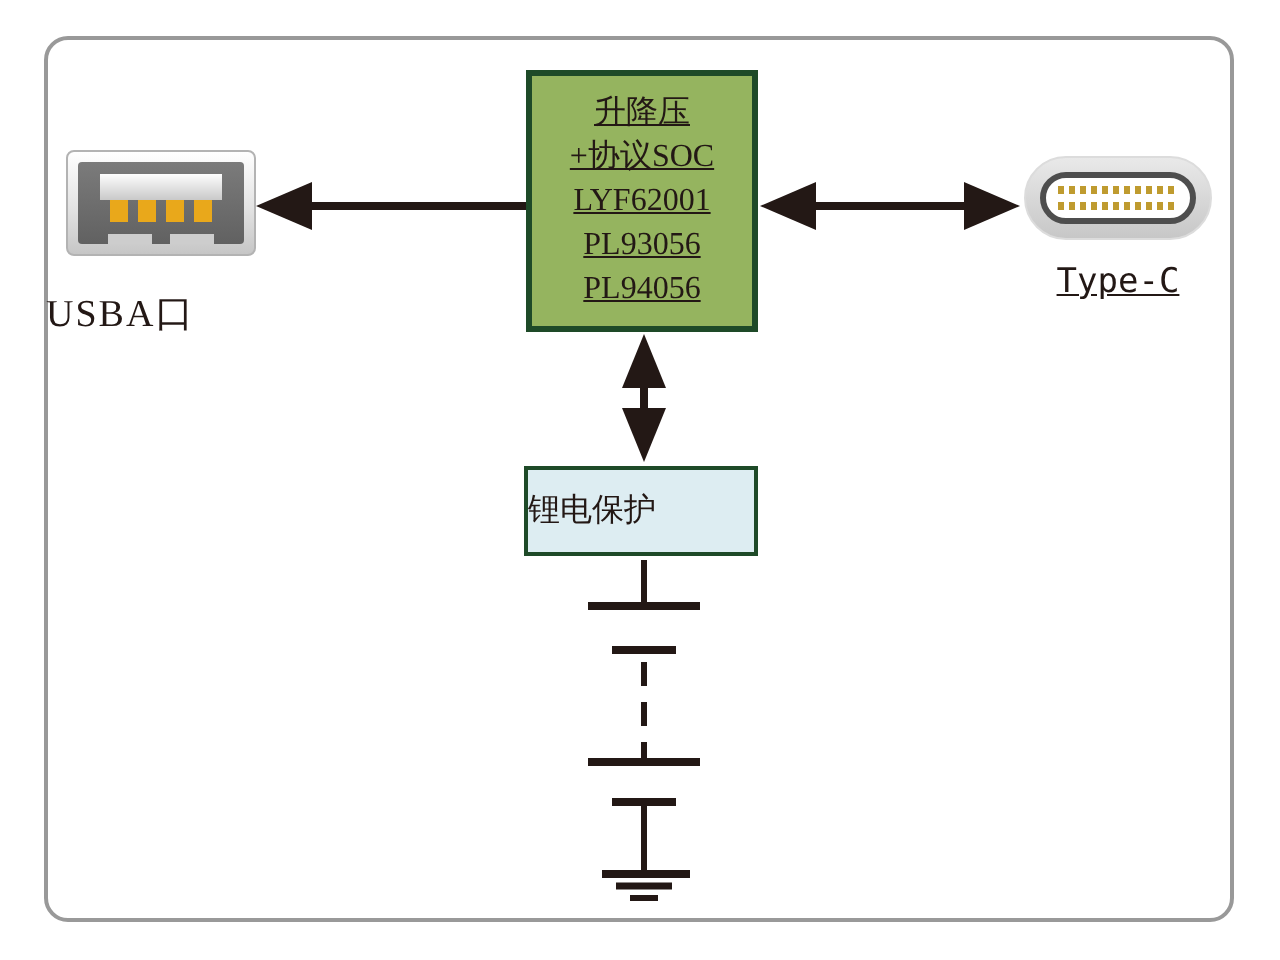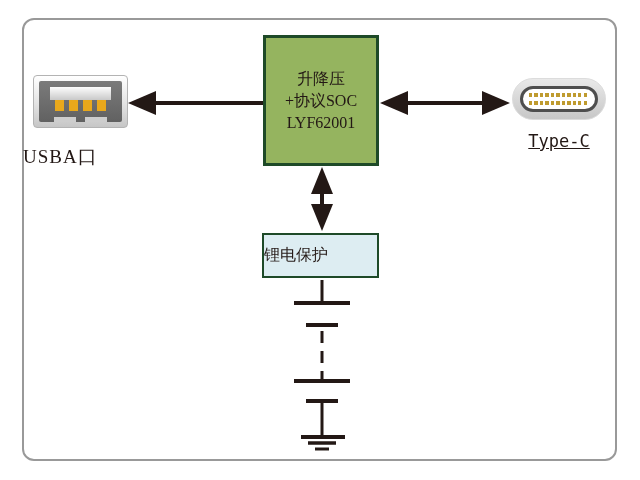--- a/index.html
+++ b/index.html
@@ -8,21 +8,21 @@
   .frame{position:absolute;left:22px;top:18px;width:591px;height:439px;
          border:2px solid var(--frame,#999);border-radius:12px;}
   .wires{position:absolute;left:0;top:0;pointer-events:none;}
   .wires line{stroke:var(--line,#231815);}
   .wires polygon{fill:var(--line,#231815);stroke:none;}
 
   
   .soc-box{position:absolute;left:263px;top:35px;width:116px;height:131px;box-sizing:border-box;
            background:var(--soc-fill,#95b45f);border:3px solid var(--soc-border,#1e4a28);
            display:flex;flex-direction:column;justify-content:center;align-items:center;}
-  .soc-line{font-size:16px;line-height:22px;text-align:center;white-space:nowrap;}
+  .soc-line{font-size:16px;line-height:22px;text-align:center;white-space:nowrap;text-decoration:underline;}
 
   
   .prot-box{position:absolute;left:262px;top:233px;width:117px;height:45px;box-sizing:border-box;
             background:var(--protection-fill,#ddedf2);border:2px solid var(--protection-border,#1e4a28);
             display:flex;justify-content:flex-start;align-items:center;}
   .prot-label{font-size:16px;}
 
   
   .usb-a{position:absolute;left:33px;top:75px;width:95px;height:53px;box-sizing:border-box;
          background:linear-gradient(180deg,#ffffff 0%,#e3e3e3 55%,#c6c6c6 100%);
@@ -88,20 +88,22 @@
       <line x1="301" y1="437" x2="345" y2="437" stroke-width="4"></line>
       <line x1="308" y1="443" x2="336" y2="443" stroke-width="3.5"></line>
       <line x1="315" y1="449" x2="329" y2="449" stroke-width="3"></line>
     </g>
   </svg>
 
   <div class="soc-box">
     <div class="soc-line">升降压</div>
     <div class="soc-line">+协议SOC</div>
     <div class="soc-line">LYF62001</div>
+    <div class="soc-line">PL93056</div>
+    <div class="soc-line">PL94056</div>
   </div>
 
   <div class="prot-box">
     <div class="prot-label">锂电保护</div>
   </div>
 
   <div class="usb-a">
     <div class="usb-a-cavity">
       <div class="usb-a-tongue"></div>
       <div class="usb-a-pins">

